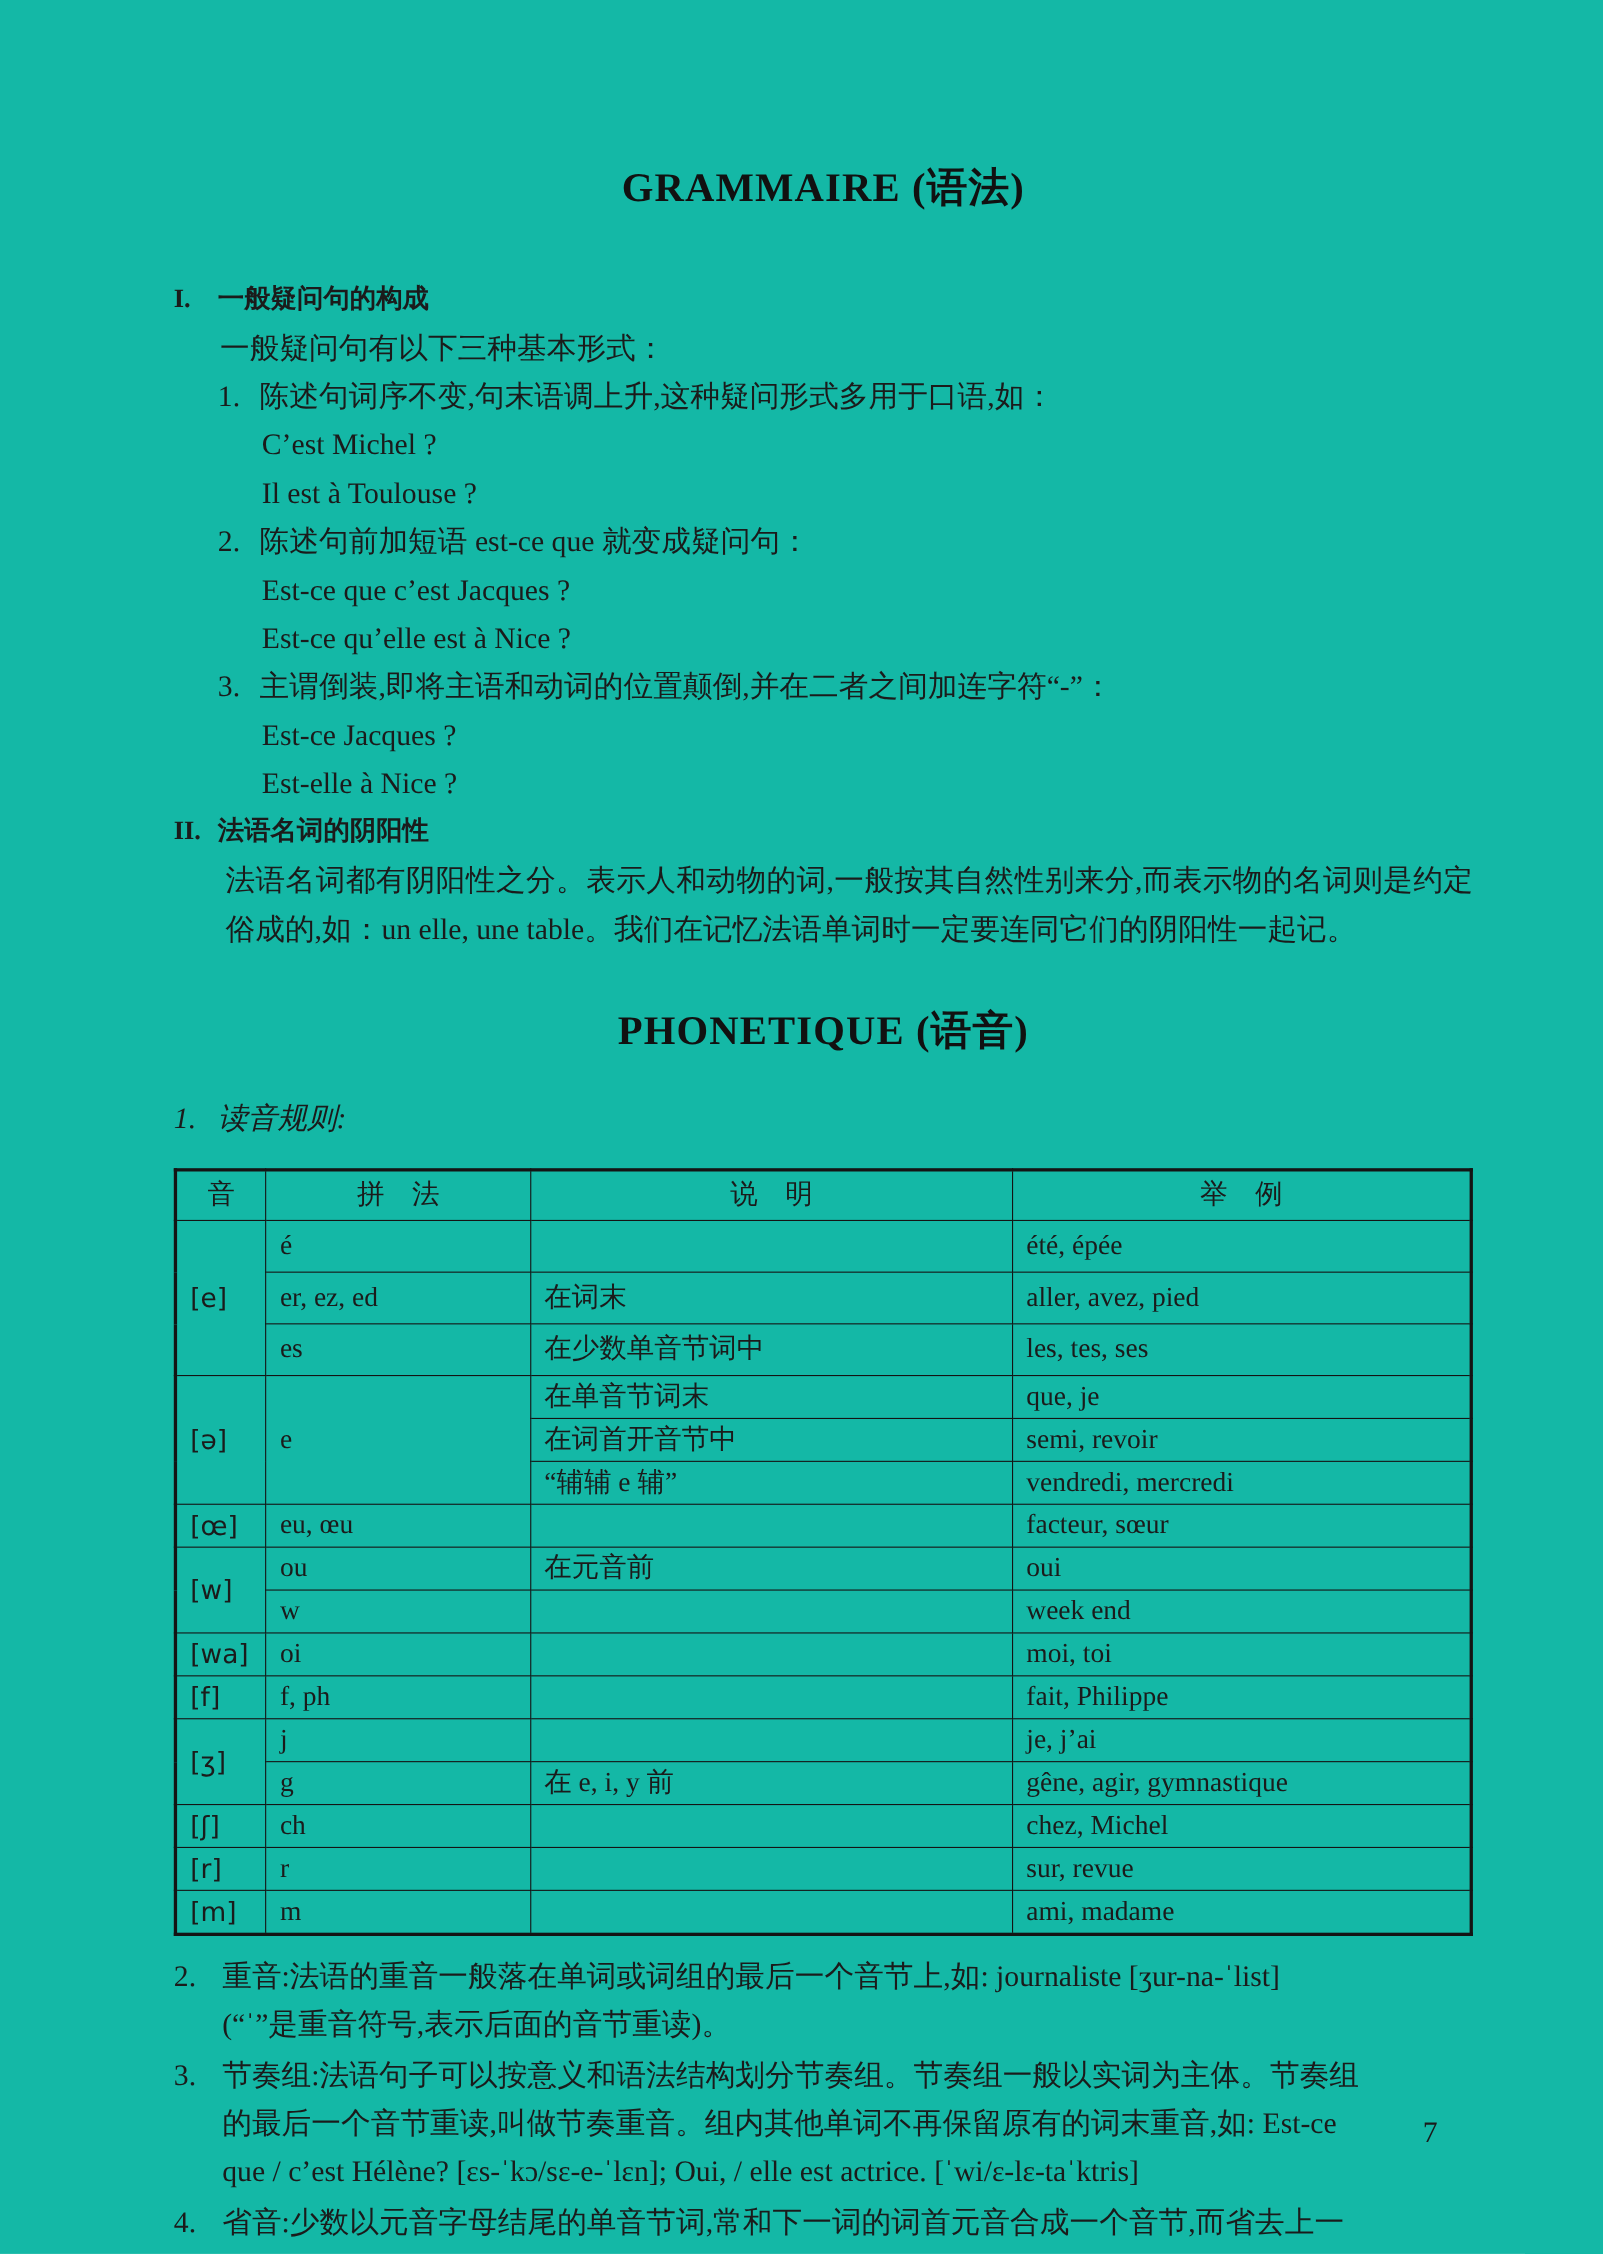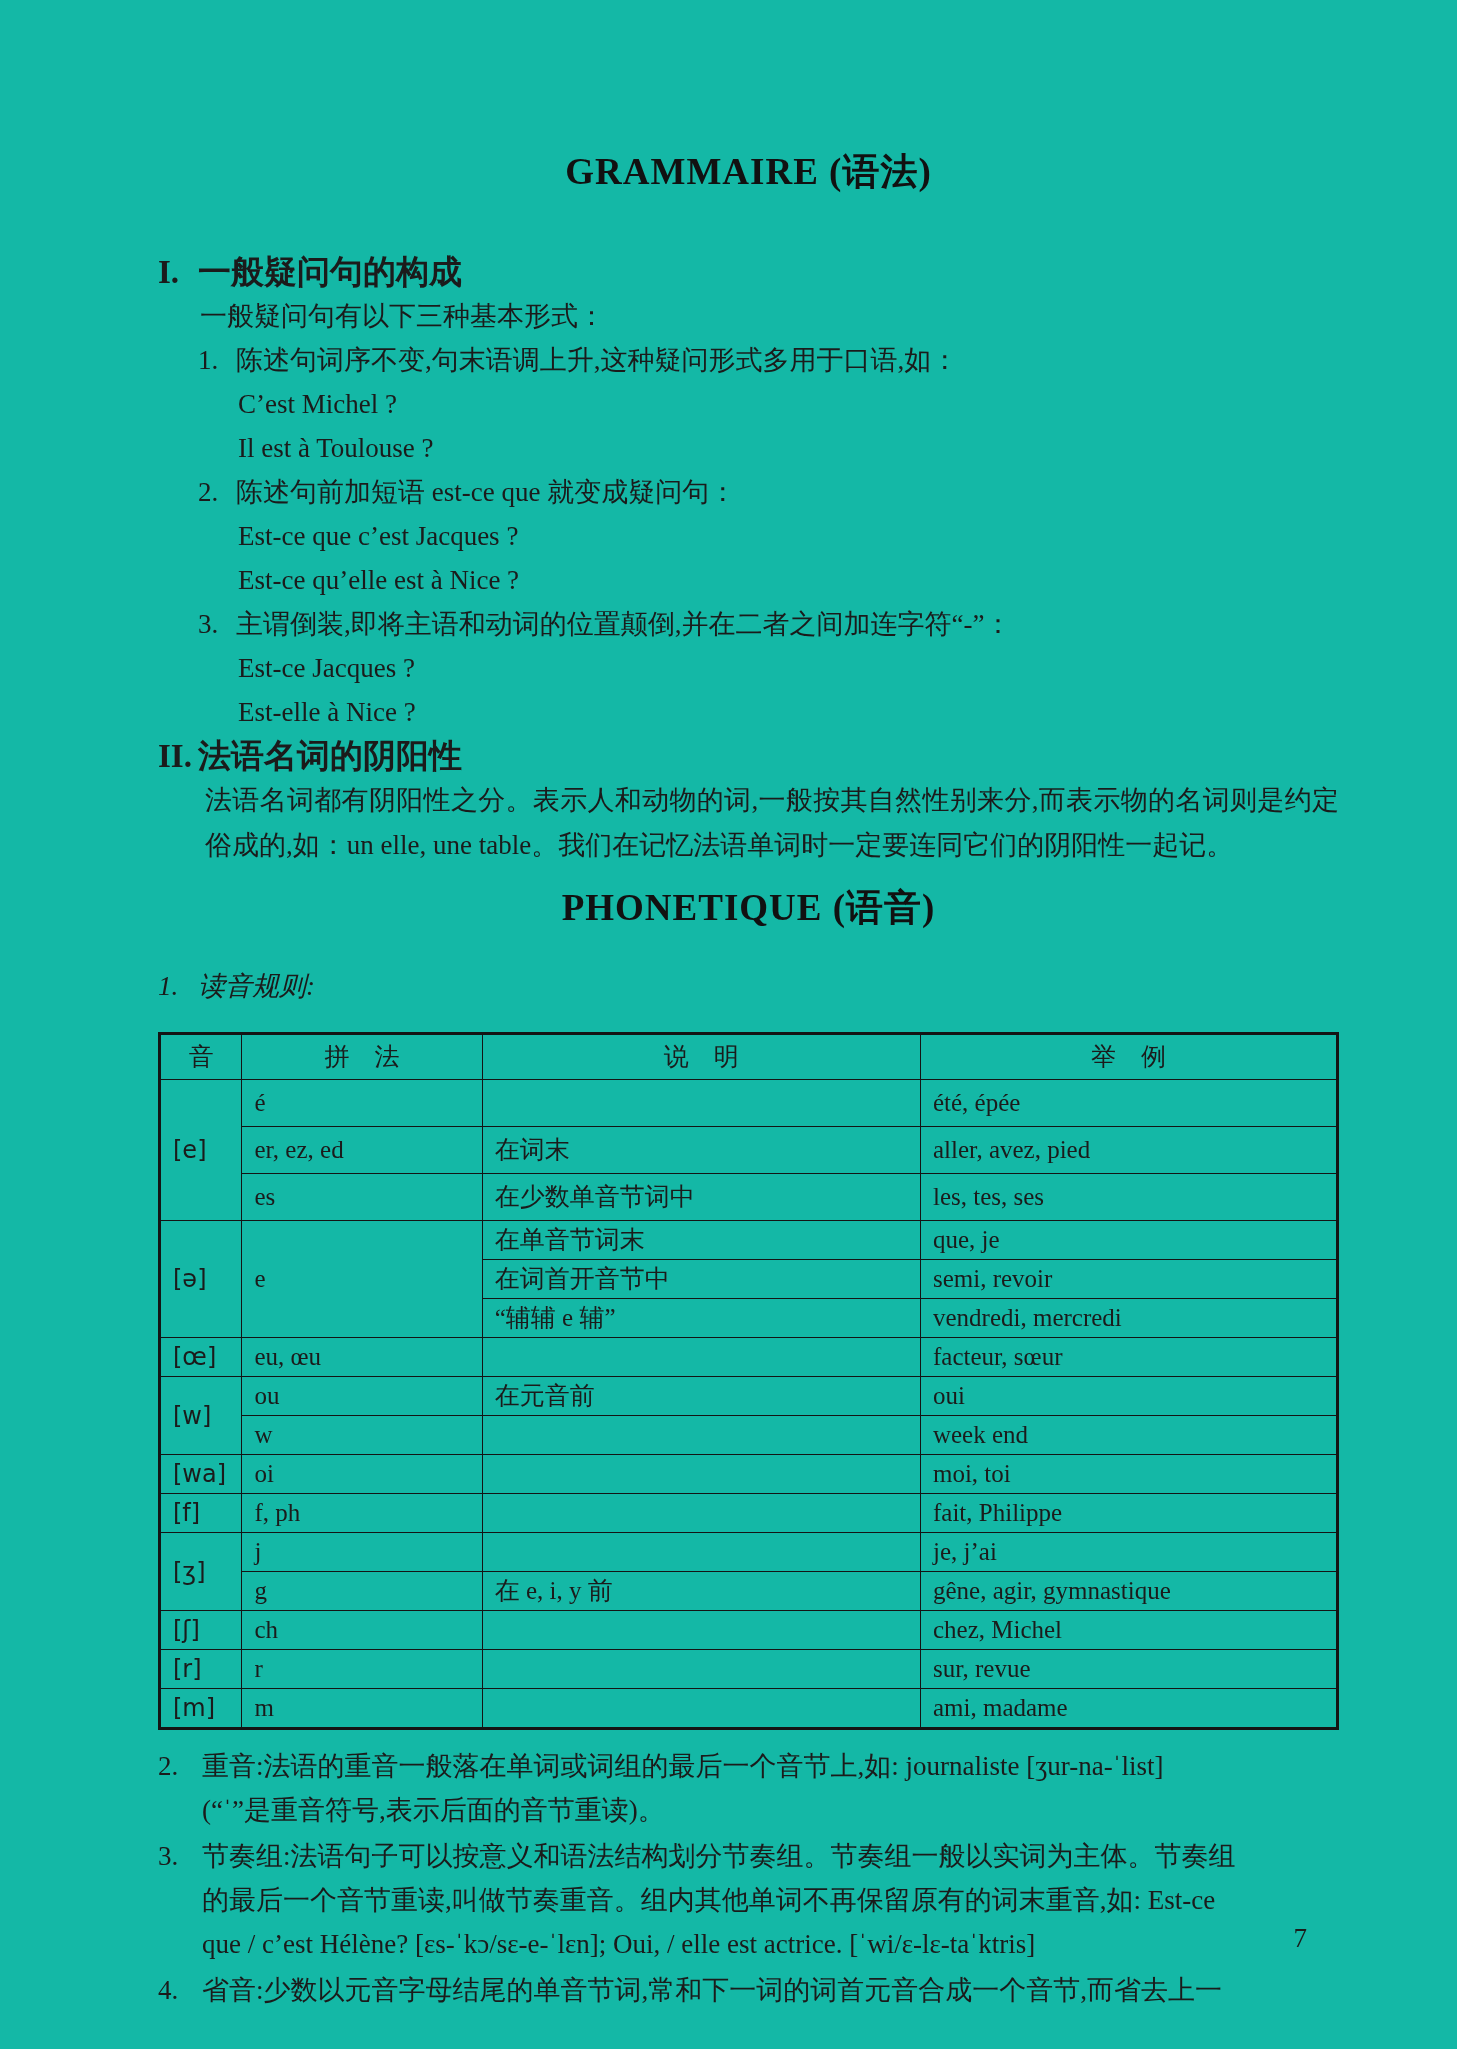--- a/index.html
+++ b/index.html
@@ -9,24 +9,24 @@
     font-family:"Liberation Serif","DejaVu Serif",serif;
     font-size:27px;
   }
   .content { padding:148px 118px 0 158px; }
 
   h1.doc-title {
     font-family:"Liberation Serif","DejaVu Serif",serif;
     font-size:37px; font-weight:700; letter-spacing:1px;
     text-align:center; margin:0 0 54px 0; line-height:48px; color:#111;
   }
-  h1.doc-title.phon { margin-top:16px; margin-bottom:32px; }
+  h1.doc-title.phon { margin-top:46px; margin-bottom:32px; }
 
   .sec-heading { line-height:44px; font-weight:700;
-    font-family:"Liberation Sans","DejaVu Sans",sans-serif; font-size:33px; }
+    font-family:"Liberation Sans","DejaVu Sans",sans-serif; font-size:24px; }
   .sec-heading .sec-label {
     font-family:"Liberation Serif","DejaVu Serif",serif;
     display:inline-block; min-width:40px; }
   .line { line-height:44px; }
   .intro { margin-left:42px; }
   .g-item { margin-left:40px; }
   .g-item .item-num { display:inline-block; min-width:38px;
     font-family:"Liberation Serif","DejaVu Serif",serif; }
   .example { margin-left:80px; line-height:44px; }
   .para { margin-left:47px; line-height:45px; text-align:justify; }

